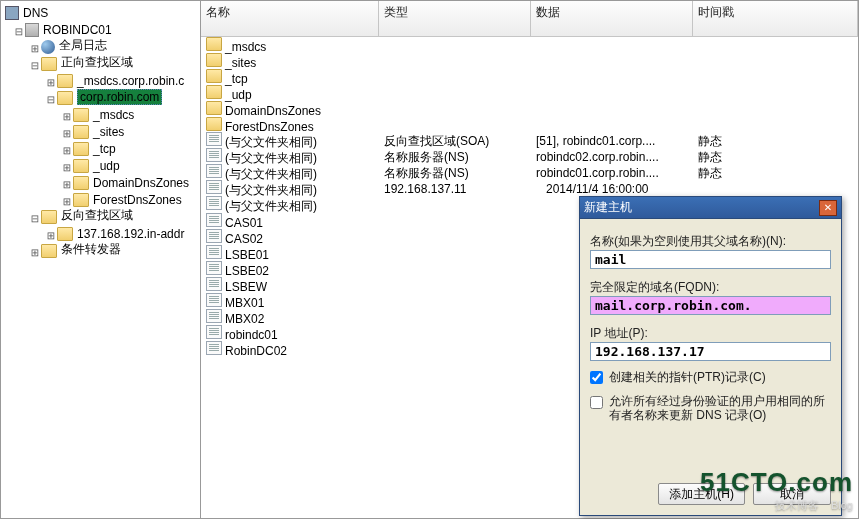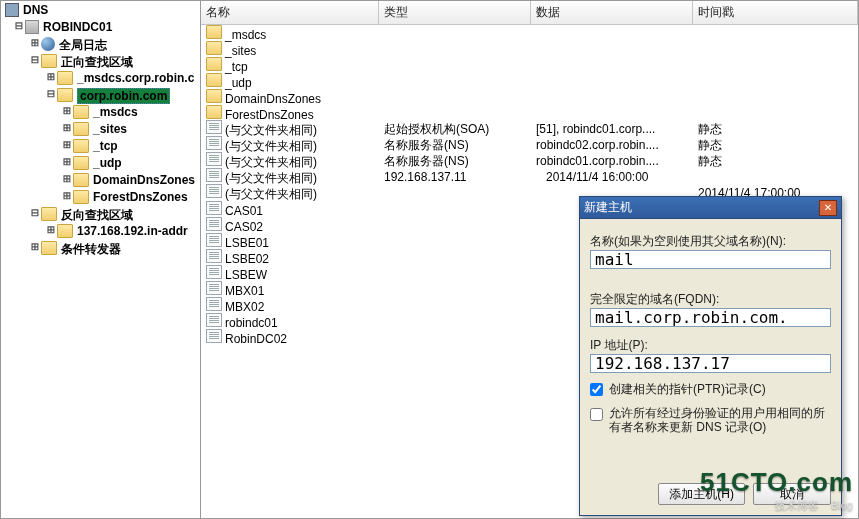--- a/index.html
+++ b/index.html
@@ -1,45 +1,45 @@
 <!DOCTYPE html>
 <html><head>
 <meta charset="utf-8">
 <style>
   * { box-sizing: border-box; }
   body { margin:0; font-family:"Microsoft YaHei","SimSun",Arial,sans-serif; font-size:12px; background:#fff; overflow:hidden; width:859px; height:519px; position:relative; }
   .main { display:flex; height:519px; border:1px solid #999; }
   .left-pane { width:200px; border-right:1px solid #999; background:#fff; overflow:hidden; }
   .right-pane { flex:1; background:#fff; position:relative; }
   .tree { padding:2px 0 0 2px; white-space:nowrap; }
-  .node { display:flex; align-items:flex-start; height:17px; padding-left:2px;font-weight:bold; }
+  .node { display:flex; align-items:flex-end; height:17px; padding-left:2px; }
   .exp { width:12px; text-align:center; color:#555; font-size:10px; cursor:pointer; }
   .folder { width:16px; height:14px; background:linear-gradient(#ffe9a6,#f1cf6f); border:1px solid #c8a642; border-radius:1px; margin-right:4px; }
   .globe { width:14px; height:14px; border-radius:50%; background:radial-gradient(circle at 30% 30%, #9ecaed, #2f5b93); margin-right:4px; }
   .dns-root-ico { width:14px; height:14px; background:#8aa6c1; border:1px solid #556; margin-right:4px; }
   .server-ico { width:14px; height:14px; background:linear-gradient(#d8d8d8,#b0b0b0); border:1px solid #888; margin-right:4px; }
   .selected { background:#15803d; border:1px dotted #5a84bc; }
-  .col-headers { display:flex; height:24px; background:linear-gradient(#fdfdfd,#ececec); border-bottom:1px solid #c5c5c5; }
+  .col-headers { display:flex; height:36px; background:linear-gradient(#fdfdfd,#ececec); border-bottom:1px solid #c5c5c5; }
   .col-h { border-right:1px solid #c5c5c5; padding:3px 5px; color:#222; }
   .c1{width:178px;} .c2{width:152px;} .c3{width:162px;} .c4{flex:1;}
   .records { position:relative; }
   .rec-row { display:flex; height:16px; align-items:center; }
   .cell { padding:0 5px; overflow:hidden; text-overflow:ellipsis; white-space:nowrap; }
   .rec-ico { width:16px; height:14px; margin-right:3px; display:inline-block; }
   .ico-folder { background:linear-gradient(#ffe9a6,#f1cf6f); border:1px solid #c8a642; border-radius:1px; }
   .ico-txt { background:#fafafa; border:1px solid #9ba6b2; position:relative; }
   .ico-txt::after{content:'';position:absolute;top:2px;left:2px;right:2px;height:1px;background:#9aa;box-shadow:0 2px 0 #9aa,0 4px 0 #9aa,0 6px 0 #9aa;}
   
   .dialog { position:absolute; left:378px; top:195px; width:263px; height:320px; border:1px solid #2a4a7a; box-shadow:2px 2px 6px rgba(0,0,0,.35); background:#ece9d8; font-family:"SimSun",sans-serif; }
   .dlg-title { height:22px; background:linear-gradient(#3b6fb5,#2f5a9b); color:#fff; display:flex; align-items:center; padding:0 4px; font-size:12px; justify-content:space-between; border-bottom:1px solid #2a4a7a;gap:9px;}
   .closebtn{width:18px;height:16px;background:#d9663a;border:1px solid #7a2a10;color:#fff;display:flex;align-items:center;justify-content:center;font-size:10px;cursor:pointer;}
   .dlg-body{padding:8px 10px 6px 10px; color:#222; }
   .lbl{margin-top:6px;}
-  .txt-input{width:100%; height:19px; border:1px solid #7f9db9; background:#fff; padding:4px 4px; font-family:"SimSun",monospace; font-size:16px; }
-  .txt-ro{background:#ffffff;}
+  .txt-input{width:100%; height:19px; border:1px solid #7f9db9; background:#fff; padding:4px 4px; font-family:"SimSun",monospace; font-size:13px;font-weight:bold; }
+  .txt-ro{background:#f0abfc;}
   .chk-row{display:flex; align-items:flex-start; margin-top:8px;}
   .chk-row input{margin:2px 6px 0 0;}
   .dlg-btns{ position:absolute; bottom:10px; right:10px; display:flex; gap:8px;}
   .btn{min-width:78px; height:22px; background:linear-gradient(#fdfdfd,#e4e4e4); border:1px solid #8a8a8a; border-radius:2px; font-size:12px; cursor:pointer; padding:0 10px;}
   .watermark{position:absolute; right:6px; bottom:6px; color:rgba(255,255,255,.9); text-shadow:0 1px 2px rgba(0,0,0,.4); pointer-events:none; text-align:right; }
   .watermark .big{font-size:26px; font-weight:bold; letter-spacing:1px; color:#14532d; }
   .watermark .small{font-size:11px; color:#ddd; }
 </style>
 </head>
 <body>
@@ -164,21 +164,21 @@
           <div class="cell c4"></div>
         </div>
         <div class="rec-row">
           <div class="cell c1"><span class="rec-ico ico-folder"></span><span>ForestDnsZones</span></div>
           <div class="cell c2"></div>
           <div class="cell c3"></div>
           <div class="cell c4"></div>
         </div>
         <div class="rec-row">
           <div class="cell c1"><span class="rec-ico ico-txt"></span><span>(与父文件夹相同)</span></div>
-          <div class="cell c2">起始授权机构(SOA)</div>
+          <div class="cell c2">反向查找区域(SOA)</div>
           <div class="cell c3">[51], robindc01.corp....</div>
           <div class="cell c4">静态</div>
         </div>
         <div class="rec-row">
           <div class="cell c1"><span class="rec-ico ico-txt"></span><span>(与父文件夹相同)</span></div>
           <div class="cell c2">名称服务器(NS)</div>
           <div class="cell c3">robindc02.corp.robin....</div>
           <div class="cell c4">静态</div>
         </div>
         <div class="rec-row">
@@ -255,21 +255,21 @@
       </div>
 
     <div class="dialog">
       <div class="dlg-title">
         <span>新建主机</span>
         <span class="closebtn">✕</span>
       </div>
       <div class="dlg-body">
         <div class="lbl">名称(如果为空则使用其父域名称)(N):</div>
         <input class="txt-input" value="mail" style="">
-        <div class="lbl" style="margin-top:22px">完全限定的域名(FQDN):</div>
+        <div class="lbl" style="margin-top:10px">完全限定的域名(FQDN):</div>
         <input class="txt-input txt-ro" readonly="" value="mail.corp.robin.com." style="">
         <div class="lbl" style="margin-top:10px">IP 地址(P):</div>
         <input class="txt-input" value="192.168.137.17" style="">
         <div class="chk-row">
           <input type="checkbox" checked="" style="">
           <span>创建相关的指针(PTR)记录(C)</span>
         </div>
         <div class="chk-row">
           <input type="checkbox" style="">
           <span style="line-height:14px">允许所有经过身份验证的用户用相同的所有者名称来更新 DNS 记录(O)</span>

